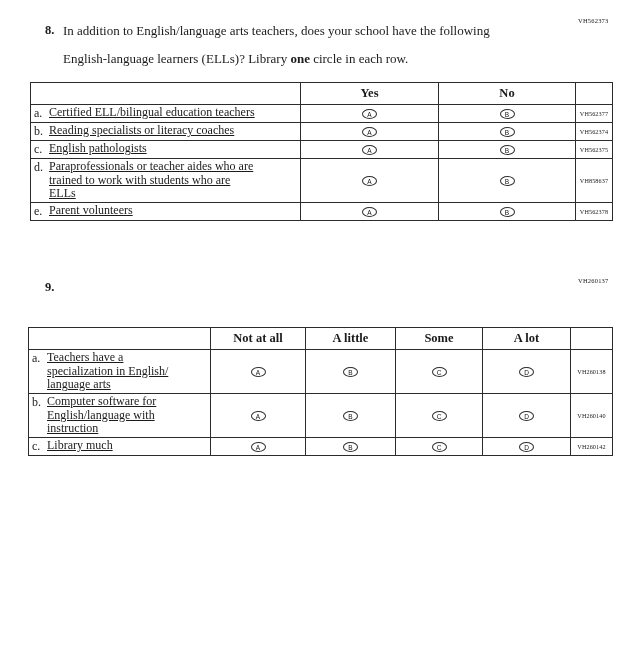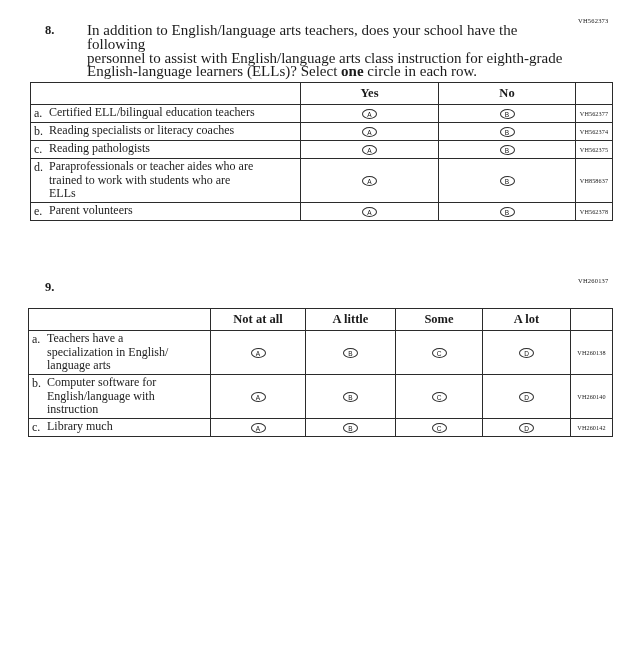--- a/index.html
+++ b/index.html
@@ -22,38 +22,38 @@
   .question { position:absolute; display:flex; }
   .q8 { left:45px; top:24px; width:532px; }
   .q9 { left:45px; top:281px; width:532px; }
   .qnum {
     font-weight:bold;
     width:18px;
     flex:none;
     font-size:12.5px;
     line-height:13.8px;
   }
-  .qtext { font-size:15px; line-height:13.8px;margin-left:24px; }
+  .qtext { font-size:13px; line-height:13.8px; }
   table {
     position:absolute;
     border-collapse:collapse;
     table-layout:fixed;
     background:#fff;
   }
   .t1 { left:30px; top:82px; width:582px; }
-  .t2 { left:28px; top:308px; width:584px; }
+  .t2 { left:28px; top:327px; width:584px; }
   td, th { border:1px solid #2b2b2b; }
   th { font-size:12.5px; font-weight:bold; height:22px; text-align:center; }
   td { font-size:12px; }
   tr.r16 td { height:17px; }
   tr.r44 td { height:44px; }
   .label-cell { padding:1px 2px 1px 3px; vertical-align:top; }
   .label-wrap { display:flex; }
   .row-letter { display:inline-block; width:15px; flex:none; }
-  .row-text { white-space:pre-line; line-height:13.5px; }
+  .row-text { white-space:pre-line; line-height:13.5px;text-decoration:underline; }
   .bubble-cell { text-align:center; vertical-align:middle; }
   .code-cell {
     font-size:6.2px;
     text-align:center;
     vertical-align:middle;
     padding:0 1px;
     letter-spacing:.1px;
   }
   .bubble {
     display:inline-block;
@@ -72,22 +72,22 @@
 </style>
 </head>
 <body>
 
 <div class="vhcode q8-code">VH562373</div>
 
 <div class="question q8">
   <span class="qnum">8.</span>
   <div class="qtext">
     <span>In addition to English/language arts teachers, does your school have the following</span><br>
-    <span>personnel to assist with English/language arts class instruction for eighth-grade</span><br>
-    <span>English-language learners (ELLs)? Select </span><b>one</b><span> circle in each row.</span>
+    <br>
+    <span>English-language learners (ELLs)? Library </span><b>one</b><span> circle in each row.</span>
   </div>
 </div>
 
 <table class="t1">
   <colgroup>
       <col style="width:270px">
       <col style="width:138px">
       <col style="width:137px">
       <col style="width:37px">
     </colgroup>
@@ -117,21 +117,21 @@
           </div>
         </td>
     <td class="bubble-cell"><span class="bubble">A</span></td>
     <td class="bubble-cell"><span class="bubble">B</span></td>
     <td class="code-cell">VH562374</td>
   </tr>
   <tr class="r16">
     <td class="label-cell">
           <div class="label-wrap">
             <span class="row-letter">c.</span>
-            <span class="row-text">Reading pathologists</span>
+            <span class="row-text">English pathologists</span>
           </div>
         </td>
     <td class="bubble-cell"><span class="bubble">A</span></td>
     <td class="bubble-cell"><span class="bubble">B</span></td>
     <td class="code-cell">VH562375</td>
   </tr>
   <tr class="r44">
     <td class="label-cell">
           <div class="label-wrap">
             <span class="row-letter">d.</span>

